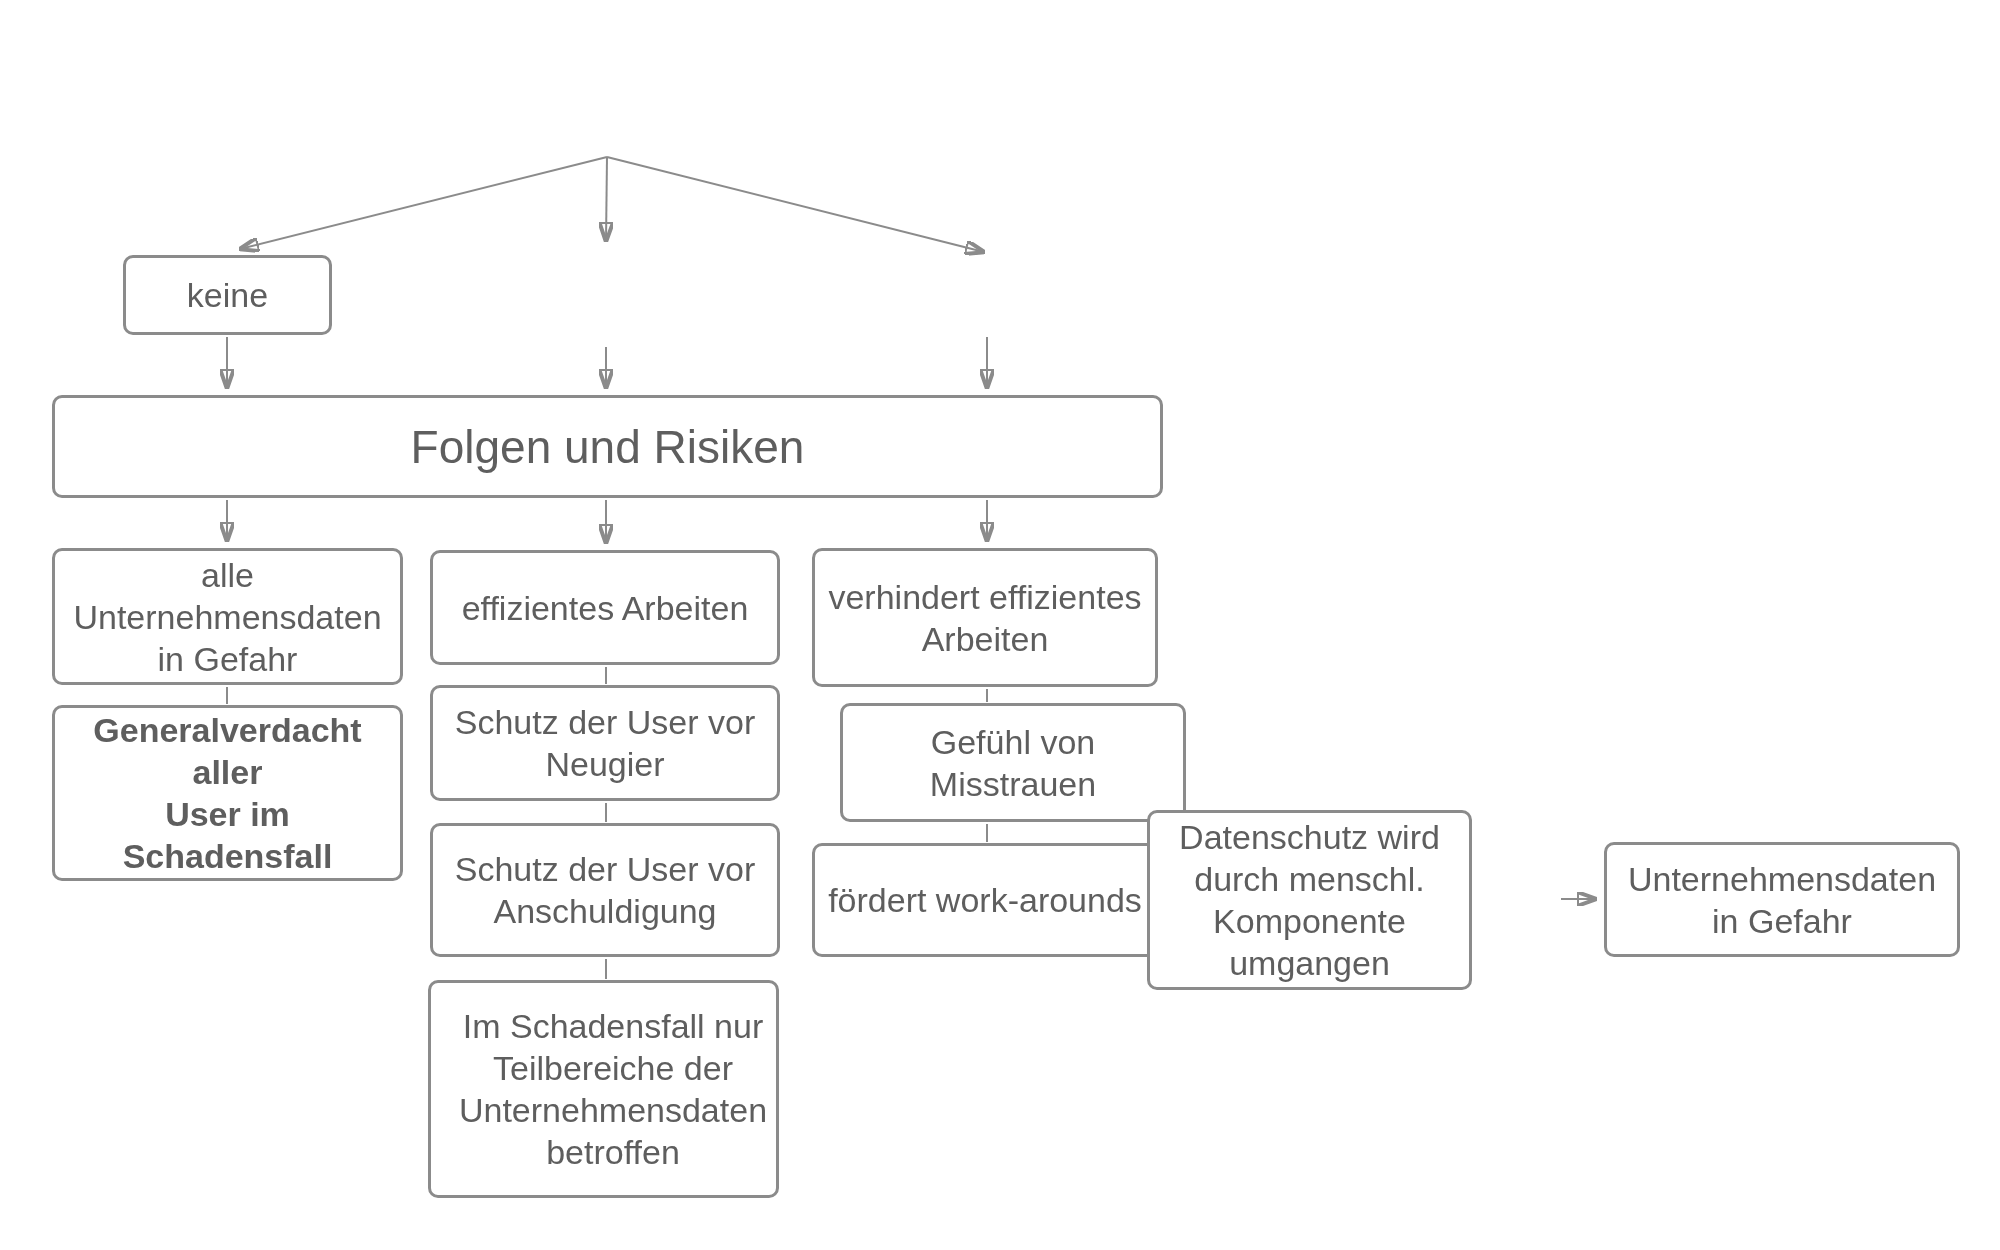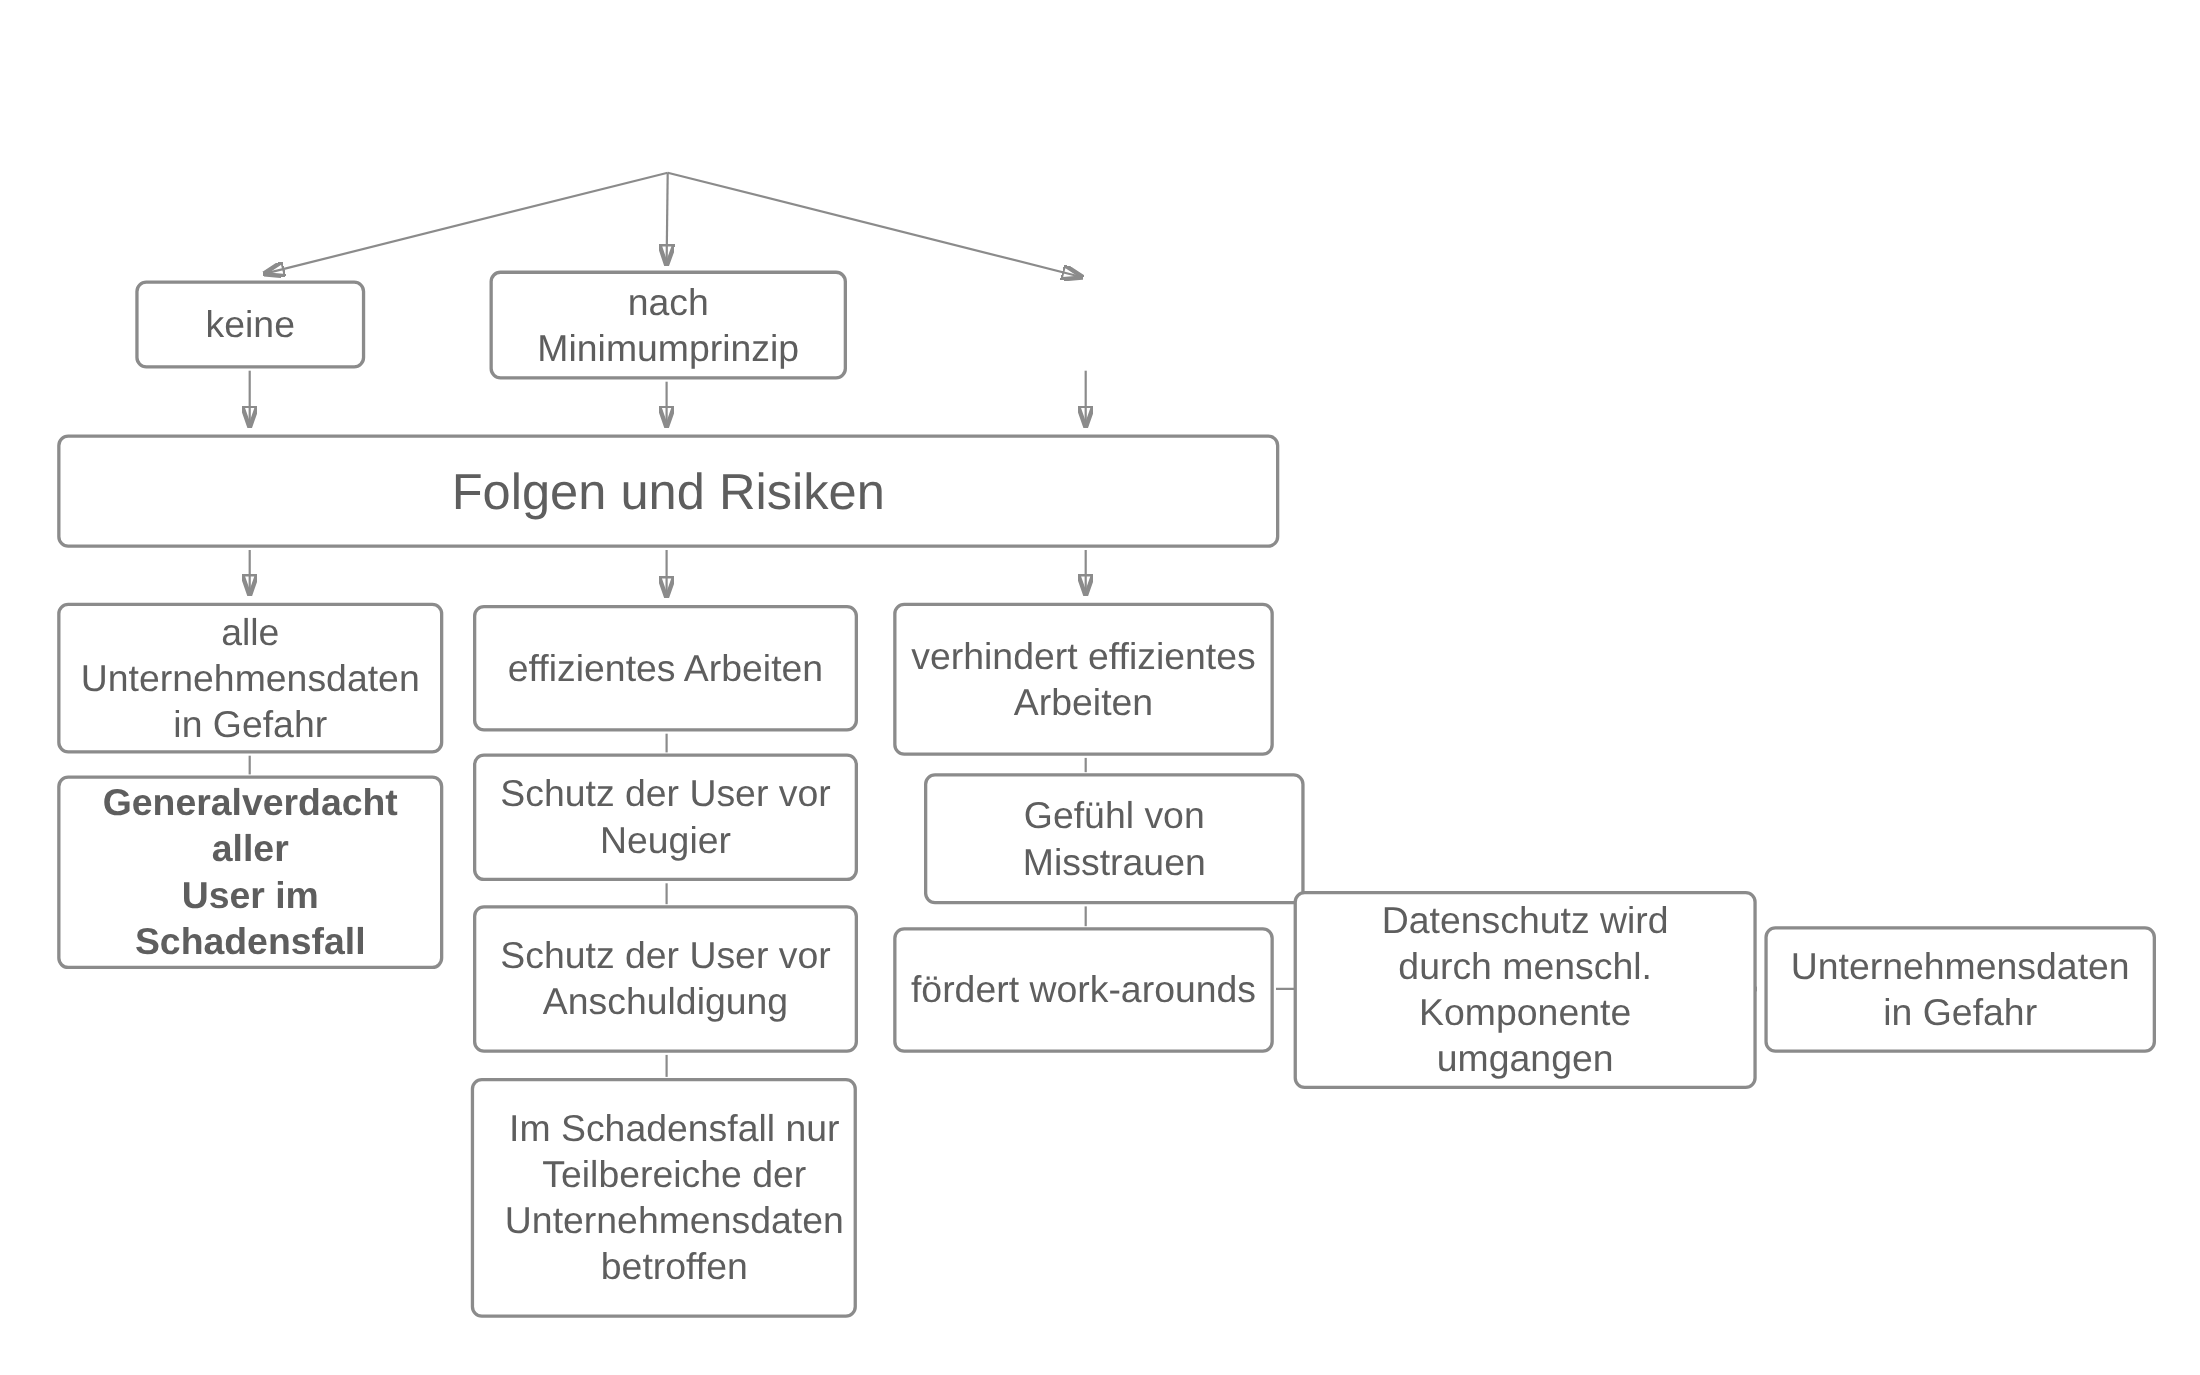--- a/index.html
+++ b/index.html
@@ -77,22 +77,20 @@
     <path d="M987,689 L987,702"></path>
     <path d="M987,824 L987,842"></path>
 
     <path d="M1160,899 L1195,899" marker-end="url(#arrow)"></path>
     <path d="M1561,899 L1596,899" marker-end="url(#arrow)"></path>
   </svg>
 
 
   <div class="node" style="left:123px;top:255px;width:209px;height:80px;">keine</div>
 
-  <div class="node" style="left:445px;top:246px;width:325px;height:99px;">nach
-Minimumprinzip</div>
 
 
   <div class="node header" style="left:52px;top:395px;width:1111px;height:103px;">Folgen und Risiken</div>
 
   <div class="node" style="left:52px;top:548px;width:351px;height:137px;">alle
 Unternehmensdaten
 in Gefahr</div>
 
   <div class="node" style="left:52px;top:705px;width:351px;height:176px;font-weight:bold;">Generalverdacht aller
 User im Schadensfall</div>
@@ -111,21 +109,21 @@
 betroffen</div>
 
   <div class="node" style="left:812px;top:548px;width:346px;height:139px;">verhindert effizientes
 Arbeiten</div>
 
   <div class="node" style="left:840px;top:703px;width:346px;height:119px;">Gefühl von
 Misstrauen</div>
 
   <div class="node" style="left:812px;top:843px;width:346px;height:114px;">fördert work-arounds</div>
 
-  <div class="node" style="left:1176px;top:810px;width:421px;height:180px;">Datenschutz wird
+  <div class="node" style="left:1147px;top:810px;width:325px;height:180px;">Datenschutz wird
 durch menschl.
 Komponente
 umgangen</div>
 
   <div class="node" style="left:1604px;top:842px;width:356px;height:115px;">Unternehmensdaten
 in Gefahr</div>
 
 </div>
 
 </body></html>

